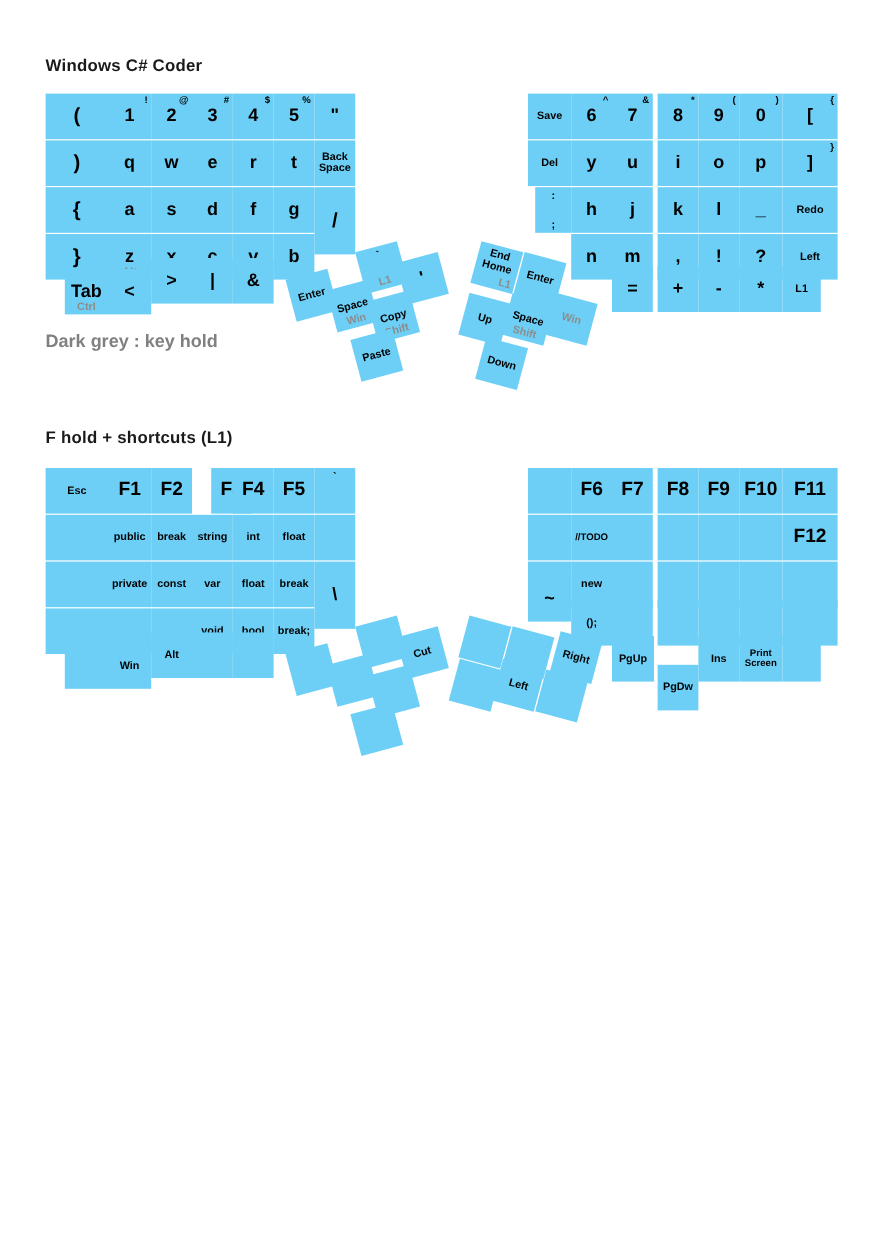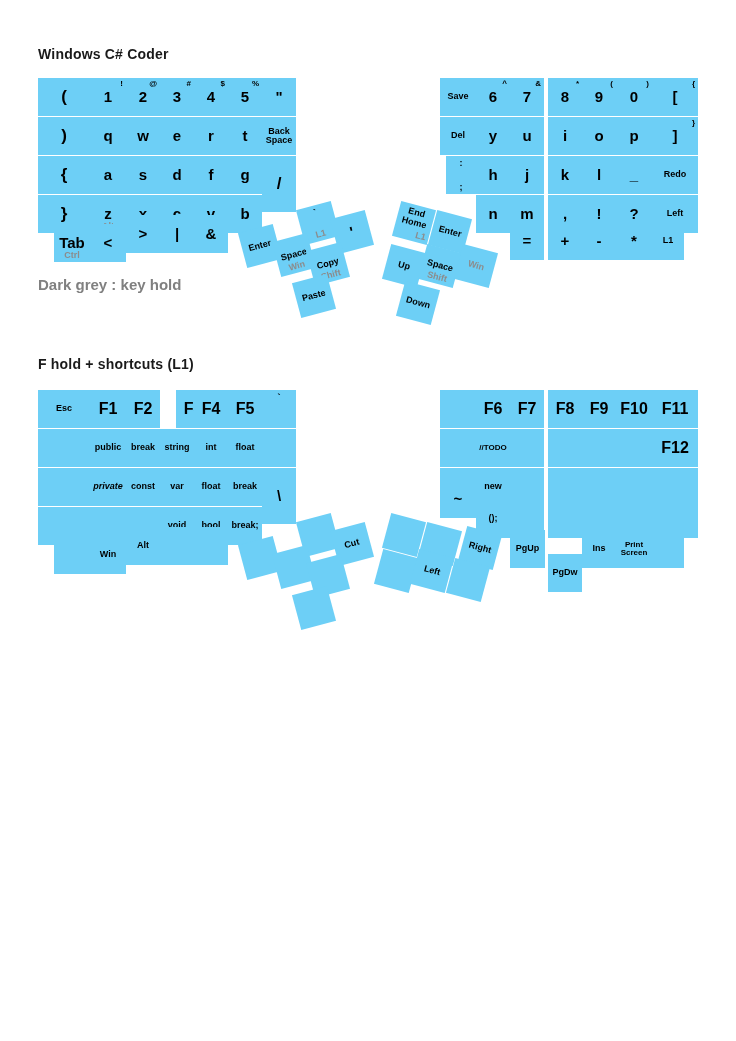--- a/index.html
+++ b/index.html
@@ -344,21 +344,21 @@
       <span class="lbl c code">string</span>
     </div>
     <div class="key" style="left: 194px; top: 429px; width: 34px; height: 38px;">
       <span class="lbl c code">int</span>
     </div>
     <div class="key" style="left: 228px; top: 429px; width: 34px; height: 38px;">
       <span class="lbl c code">float</span>
     </div>
     <div class="key" style="left: 262px; top: 429px; width: 34px; height: 38px;"></div>
     <div class="key" style="left: 38px; top: 468px; width: 52px; height: 38px;"></div>
-    <div class="key" style="left: 90px; top: 468px; width: 36px; height: 38px; font-style: italic;">
+    <div class="key" style="left: 90px; top: 468px; width: 36px; height: 38px;">
       <span class="lbl c code">private</span>
     </div>
     <div class="key" style="left: 126px; top: 468px; width: 34px; height: 38px;">
       <span class="lbl c code">const</span>
     </div>
     <div class="key" style="left: 160px; top: 468px; width: 34px; height: 38px;">
       <span class="lbl c code">var</span>
     </div>
     <div class="key" style="left: 194px; top: 468px; width: 34px; height: 38px;">
       <span class="lbl c code">float</span>

